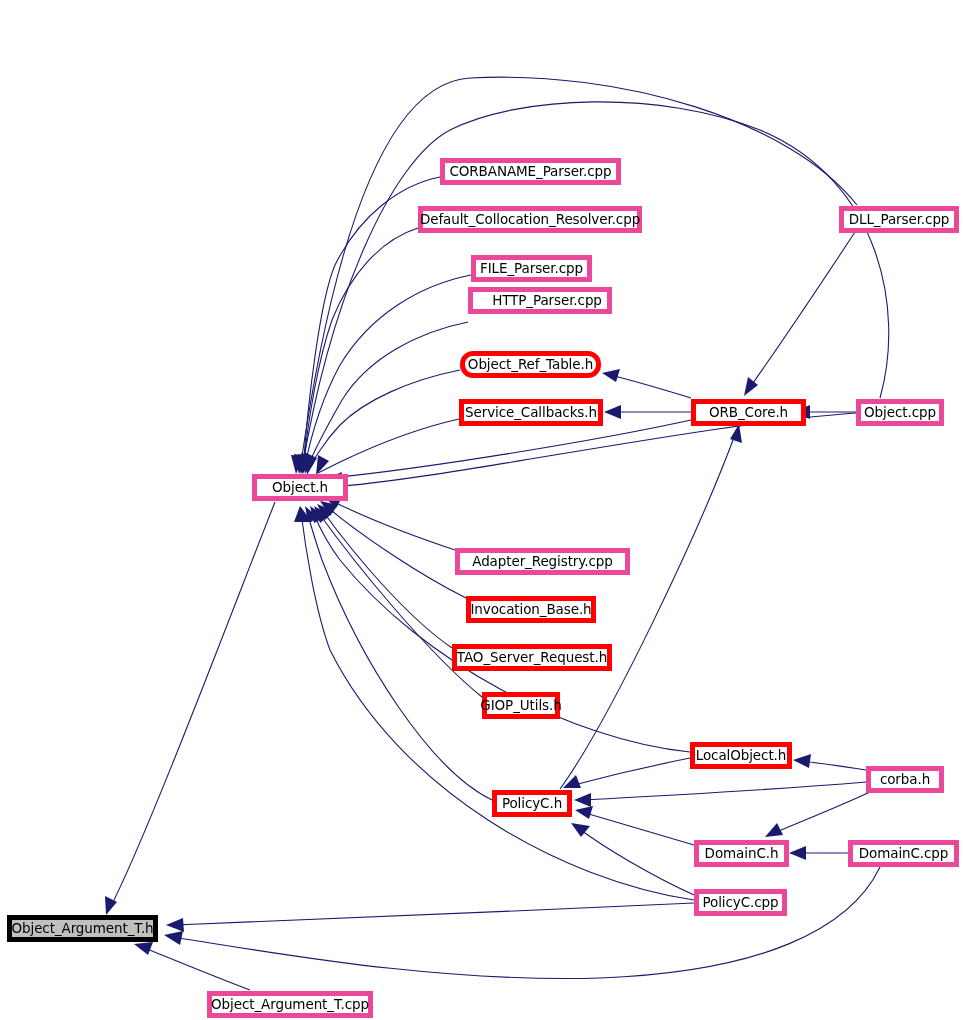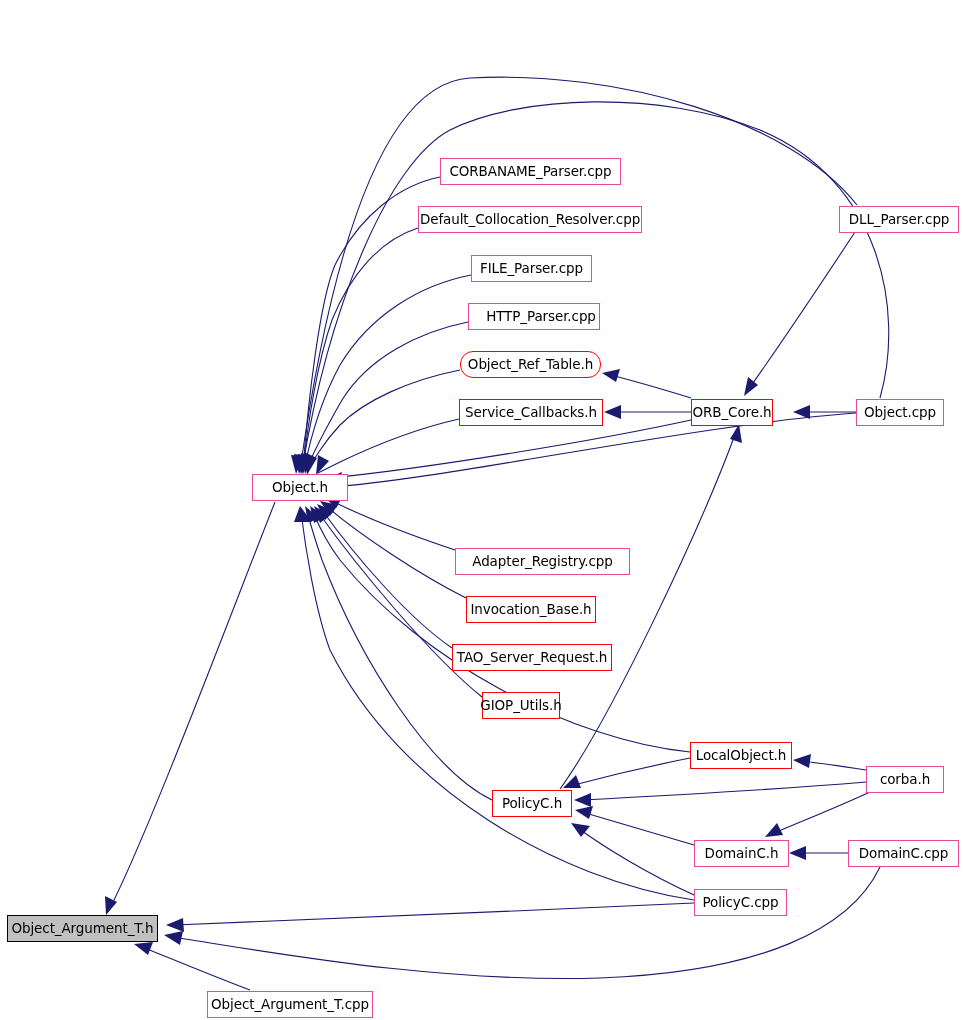--- a/index.html
+++ b/index.html
@@ -35,21 +35,21 @@
     fill: #1a1a6e;
     stroke: none;
   }
   .node {
     position: absolute;
     box-sizing: border-box;
     display: flex;
     align-items: center;
     justify-content: center;
     background: #ffffff;
-    border: 1px solid #ec4899;
+    border: 5px solid #ec4899;
     font-size: 13.5px;
     line-height: 1;
     color: #000000;
     white-space: nowrap;
     letter-spacing: -0.1px;
   }
   .node.red {
     border-color: #ff0000;
   }
   .node.root {
@@ -232,27 +232,27 @@
   </svg>
 
   <div class="node" style="left:440px; top:158px; width:181px; height:27px;">CORBANAME_Parser.cpp</div>
 
   <div class="node" style="left:418px; top:206px; width:224px; height:27px;">Default_Collocation_Resolver.cpp</div>
 
   <div class="node" style="left:839px; top:206px; width:120px; height:27px;">DLL_Parser.cpp</div>
 
   <div class="node" style="left:471px; top:255px; width:121px; height:27px;">FILE_Parser.cpp</div>
 
-  <div class="node" style="left:468px; top:303px; width:132px; height:27px;padding-left:14px;">HTTP_Parser.cpp</div>
+  <div class="node" style="left:468px; top:287px; width:144px; height:27px;padding-left:14px;">HTTP_Parser.cpp</div>
 
   <div class="node red" style="left:460px; top:351px; width:141px; height:27px;border-radius:13px;">Object_Ref_Table.h</div>
 
   <div class="node red" style="left:459px; top:399px; width:144px; height:27px;">Service_Callbacks.h</div>
 
-  <div class="node red" style="left:691px; top:399px; width:82px; height:27px;">ORB_Core.h</div>
+  <div class="node red" style="left:691px; top:399px; width:115px; height:27px;">ORB_Core.h</div>
 
   <div class="node" style="left:856px; top:399px; width:88px; height:27px;">Object.cpp</div>
 
   <div class="node" style="left:252px; top:474px; width:96px; height:27px;">Object.h</div>
 
   <div class="node" style="left:455px; top:548px; width:175px; height:27px;">Adapter_Registry.cpp</div>
 
   <div class="node red" style="left:466px; top:596px; width:130px; height:27px;">Invocation_Base.h</div>
 
   <div class="node red" style="left:452px; top:644px; width:160px; height:27px;">TAO_Server_Request.h</div>

